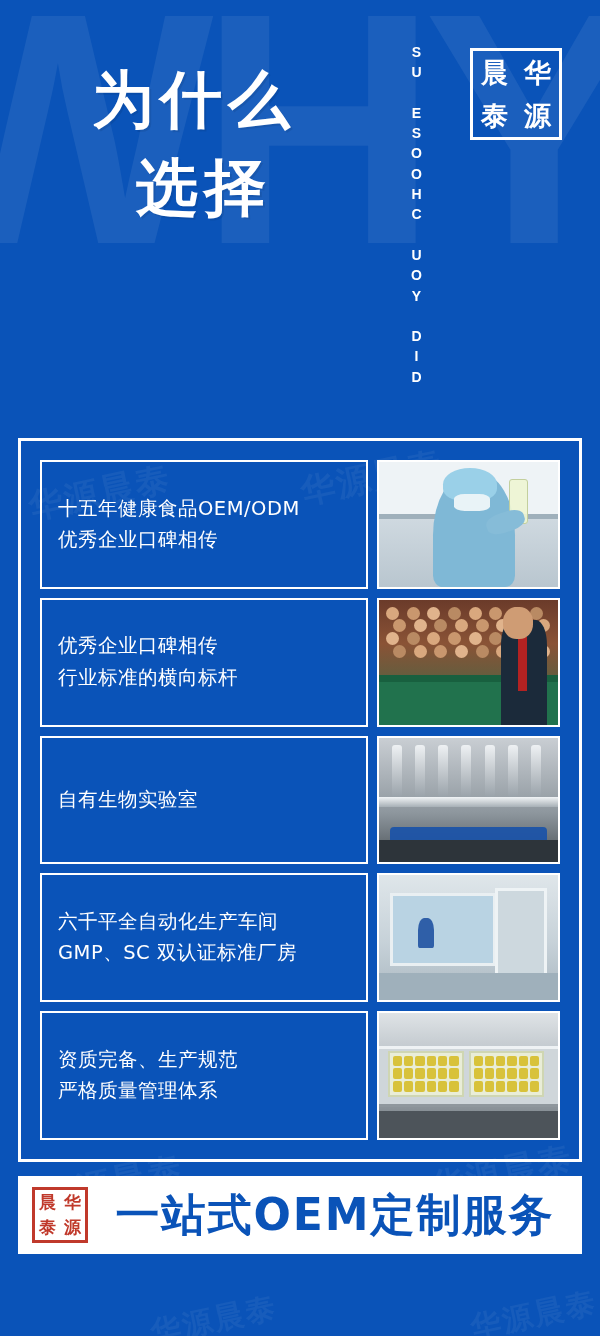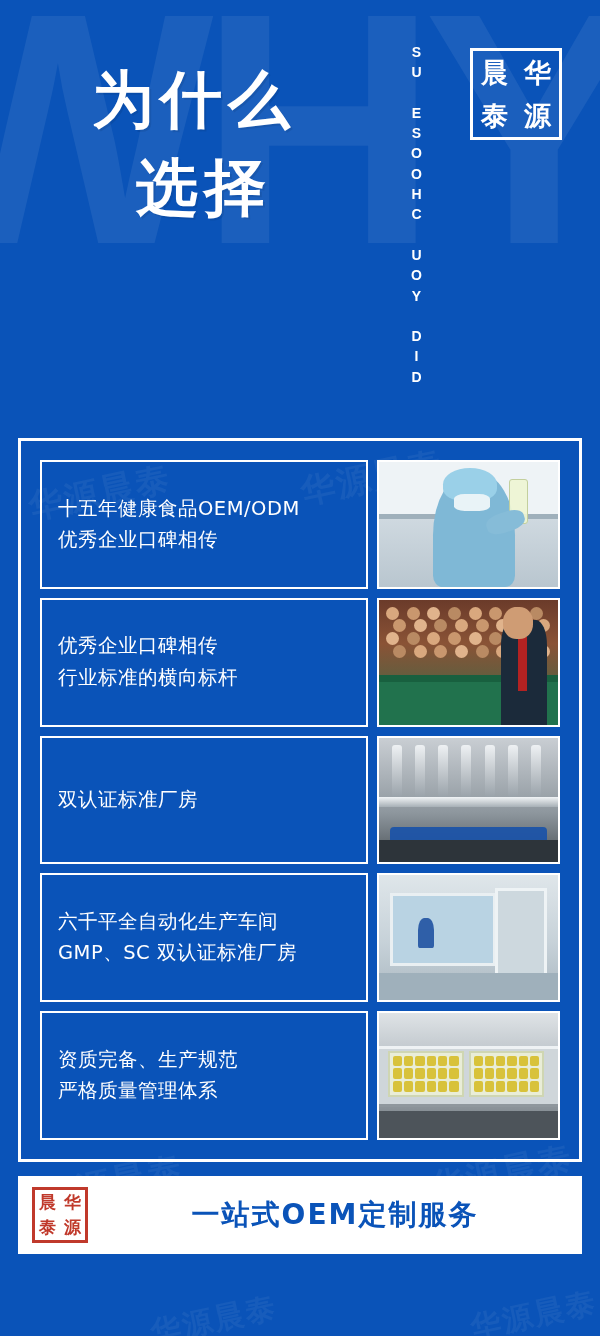--- a/index.html
+++ b/index.html
@@ -253,21 +253,21 @@
   }
   .footer-seal .g {
     font-size: 17px;
     font-weight: 700;
     line-height: 1;
     font-family: "DejaVu Sans", serif;
   }
   .footer-text {
     flex: 1 1 auto;
     text-align: center;
-    font-size: 28px;
+    font-size: 44px;
     font-weight: 800;
     letter-spacing: 2px;
     color: #0a53b8;
     white-space: nowrap;
     font-family: "DejaVu Sans", sans-serif;
   }
 </style>
 </head>
 <body>
 
@@ -381,21 +381,21 @@
           <div class="tablecloth"></div>
             <div class="table"></div>
           <div class="suit"></div>
             <div class="shead"></div>
         </div>
       </div>
     </div>
 
     <div class="row">
       <div class="row-text">
-        <div class="t2">双认证标准厂房</div>
+        <div class="t2">自有生物实验室</div>
       </div>
       <div class="row-photo">
         <div class="photo-inner p3" id="nozzles">
           <div class="pipe"></div>
             <div class="blue"></div>
             <div class="dark"></div>
         <div class="noz" style="left: 7%;"></div>
             <div class="noz" style="left: 20%;"></div>
             <div class="noz" style="left: 33%;"></div>
             <div class="noz" style="left: 46%;"></div>

